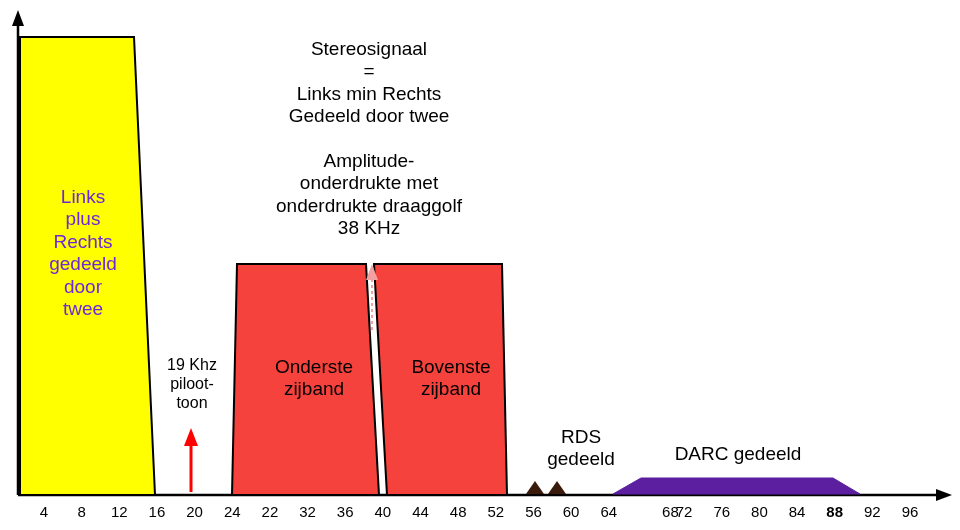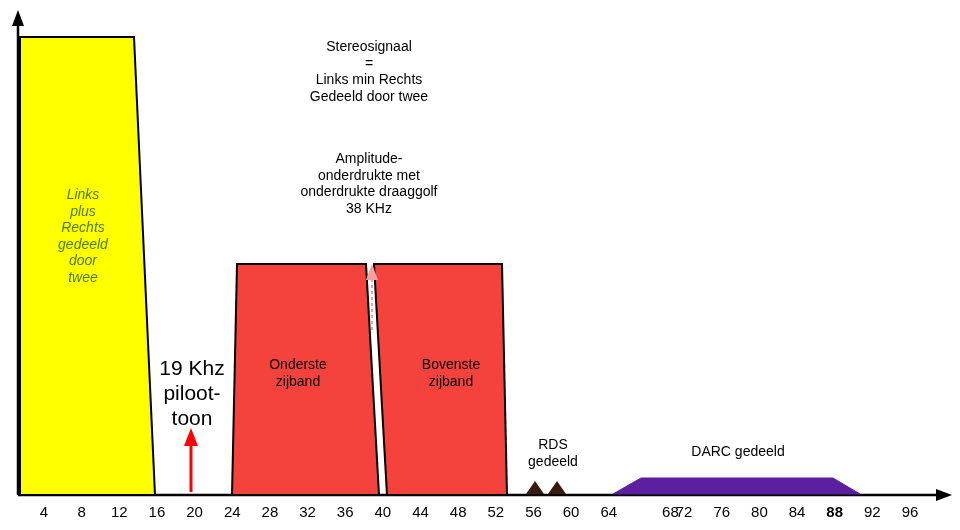--- a/index.html
+++ b/index.html
@@ -1,22 +1,22 @@
 <!DOCTYPE html>
 <html><head>
 <meta charset="utf-8">
 <style>
   html,body{margin:0;padding:0;}
   body{width:960px;height:530px;background:#ffffff;font-family:"Liberation Sans",sans-serif;overflow:hidden;}
   #stage{position:relative;width:960px;height:530px;}
   svg#plot{position:absolute;left:0;top:0;width:960px;height:530px;}
   .lbl{position:absolute;color:#000;text-align:center;line-height:1.18;}
-  .txt-block{font-size:14px;}
+  .txt-block{font-size:19px;}
   .tick{position:absolute;font-size:15px;color:#000;text-align:center;width:30px;}
-  .mono-note{font-size:21px;}
+  .mono-note{font-size:16px;}
 </style>
 </head>
 <body>
 
 <div id="stage">
 
   <svg id="plot" viewBox="0 0 960 530">
 
     <g>
       <line x1="18" y1="495" x2="18" y2="20" stroke="#000" stroke-width="2.5"></line>
@@ -45,36 +45,36 @@
     </g>
 
     <g>
       <path d="M526,494 L535,481 L544,494 Z" fill="#3a1a0a"></path>
       <path d="M548,494 L557,481 L566,494 Z" fill="#3a1a0a"></path>
     </g>
 
     <polygon points="613,494 641,478 833,478 860,494" fill="#5b1fa0" stroke="#5b1fa0" stroke-width="1"></polygon>
   </svg>
 
-  <div class="lbl txt-block" style="left:27px; top:186px; width:112px; color:#4d7c0f;font-style:italic;">
+  <div class="lbl txt-block" style="left:27px; top:186px; width:112px; color:#6d28d9;">
     <div>Links</div>
     <div>plus</div>
     <div>Rechts</div>
     <div>gedeeld</div>
     <div>door</div>
     <div>twee</div>
   </div>
 
   <div class="lbl mono-note" style="left:150px; top:356px; width:84px;">
     <div>19 Khz</div>
     <div>piloot-</div>
     <div>toon</div>
   </div>
 
-  <div class="lbl txt-block" style="left:237px; top:356px; width:122px;">
+  <div class="lbl txt-block" style="left:237px; top:356px; width:122px;padding-left:16px;">
     <div>Onderste</div>
     <div>zijband</div>
   </div>
 
   <div class="lbl txt-block" style="left:381px; top:356px; width:140px;">
     <div>Bovenste</div>
     <div>zijband</div>
   </div>
 
   <div class="lbl txt-block" style="left:258px; top:38px; width:222px;">
@@ -84,35 +84,35 @@
     <div>Gedeeld door twee</div>
   </div>
 
   <div class="lbl txt-block" style="left:243px; top:150px; width:252px;">
     <div>Amplitude-</div>
     <div>onderdrukte met</div>
     <div>onderdrukte draaggolf</div>
     <div>38 KHz</div>
   </div>
 
-  <div class="lbl txt-block" style="left:503px; top:426px; width:100px;margin-top:10px;">
+  <div class="lbl txt-block" style="left:531px; top:426px; width:100px;">
     <div>RDS</div>
     <div>gedeeld</div>
   </div>
 
   <div class="lbl txt-block" style="left:628px; top:443px; width:220px;">DARC gedeeld</div>
 
   <div id="ticks">
       <div class="tick" style="left: 29px; top: 503px;">4</div>
       <div class="tick" style="left: 66.6522px; top: 503px;">8</div>
       <div class="tick" style="left: 104.304px; top: 503px;">12</div>
       <div class="tick" style="left: 141.957px; top: 503px;">16</div>
       <div class="tick" style="left: 179.609px; top: 503px;">20</div>
       <div class="tick" style="left: 217.261px; top: 503px;">24</div>
-      <div class="tick" style="left: 254.913px; top: 503px;">28</div>
+      <div class="tick" style="left: 254.913px; top: 503px;">22</div>
       <div class="tick" style="left: 292.565px; top: 503px;">32</div>
       <div class="tick" style="left: 330.217px; top: 503px;">36</div>
       <div class="tick" style="left: 367.87px; top: 503px;">40</div>
       <div class="tick" style="left: 405.522px; top: 503px;">44</div>
       <div class="tick" style="left: 443.174px; top: 503px;">48</div>
       <div class="tick" style="left: 480.826px; top: 503px;">52</div>
       <div class="tick" style="left: 518.478px; top: 503px;">56</div>
       <div class="tick" style="left: 556.13px; top: 503px;">60</div>
       <div class="tick" style="left: 593.783px; top: 503px;">64</div>
       <div class="tick" style="left: 631.435px; top: 503px; margin-left: 24px;">68</div>

